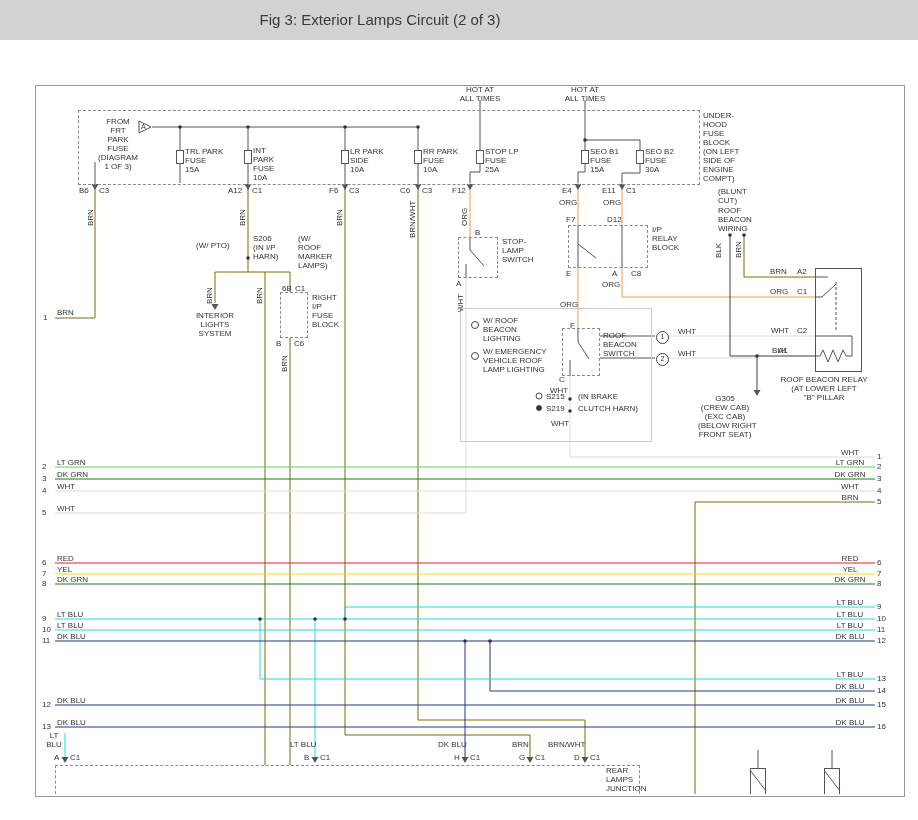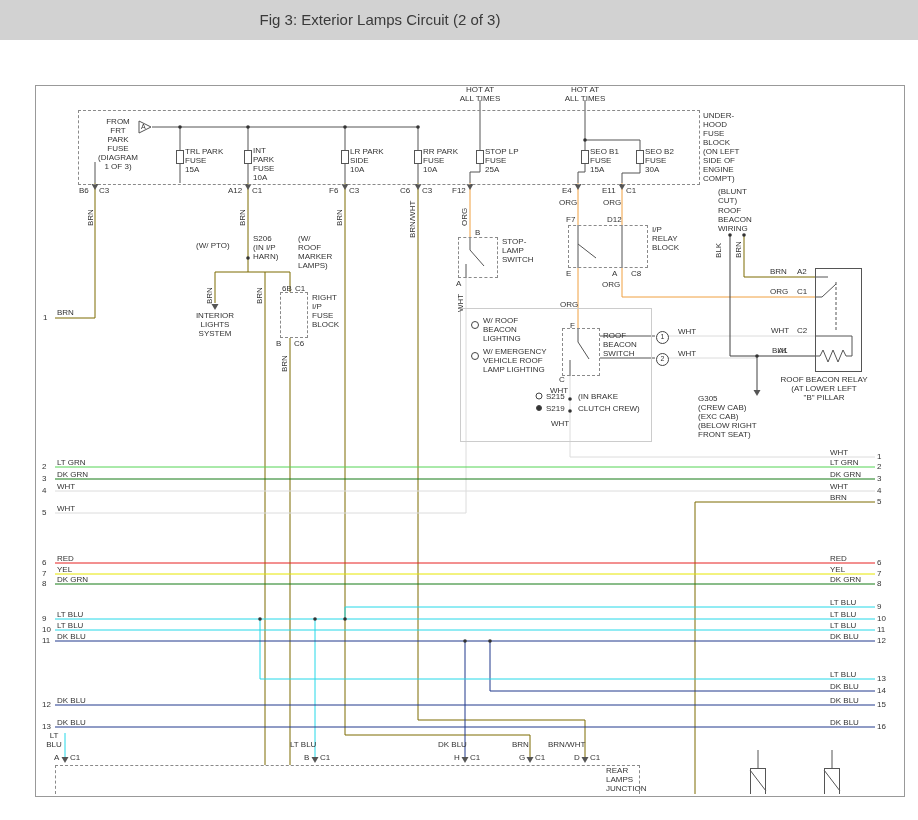--- a/index.html
+++ b/index.html
@@ -13,21 +13,21 @@
   #rects,#labels{position:absolute;left:0;top:0;width:918px;height:820px;z-index:3;}
   .rect{position:absolute;border:1px solid #555;box-sizing:border-box;background:transparent;}
   .rect.dash{border-style:dashed;border-color:#8a8a8a;}
   .rect.solid{border-color:#555;}
   .rect.light{border-color:#ccc;}
   .rect.fuse{border-color:#555;background:#fff;}
   .rect.open{border-bottom:none;}
   #labels{z-index:4;}
   .lb{position:absolute;font-size:8px;line-height:1.13;white-space:pre;color:#333;}
   .lb.c{text-align:center;}
-  .lb.rt{text-align:left;}
+  .lb.rt{text-align:center;}
   .lb.rot{transform-origin:0 0;transform:rotate(-90deg);}
   .lb.circ{width:11px;height:11px;border:1px solid #444;border-radius:50%;text-align:center;
            line-height:10px;font-size:7px;white-space:normal;}
 </style>
 </head>
 <body>
 
 <div id="page">
   <div id="hdr">
     <div class="t">Fig 3: Exterior Lamps Circuit (2 of 3)</div>
@@ -281,21 +281,21 @@
 LAMP LIGHTING</span>
       <span class="lb" style="left: 570px; top: 321px;">F</span>
       <span class="lb" style="left: 603px; top: 331px;">ROOF
 BEACON
 SWITCH</span>
       <span class="lb" style="left: 559px; top: 375px;">C</span>
       <span class="lb" style="left: 550px; top: 386px;">WHT</span>
       <span class="lb" style="left: 546px; top: 392px;">S215</span>
       <span class="lb" style="left: 546px; top: 404px;">S219</span>
       <span class="lb" style="left: 578px; top: 392px;">(IN BRAKE</span>
-      <span class="lb" style="left: 578px; top: 404px;">CLUTCH CREW)</span>
+      <span class="lb" style="left: 578px; top: 404px;">CLUTCH HARN)</span>
       <span class="lb" style="left: 551px; top: 419px;">WHT</span>
       <span class="lb circ" style="left: 656px; top: 331px;">1</span>
       <span class="lb" style="left: 678px; top: 327px;">WHT</span>
       <span class="lb circ" style="left: 656px; top: 353px;">2</span>
       <span class="lb" style="left: 678px; top: 349px;">WHT</span>
       <span class="lb" style="left: 718px; top: 187px;">(BLUNT
 CUT)</span>
       <span class="lb" style="left: 718px; top: 206px;">ROOF
 BEACON
 WIRING</span>

